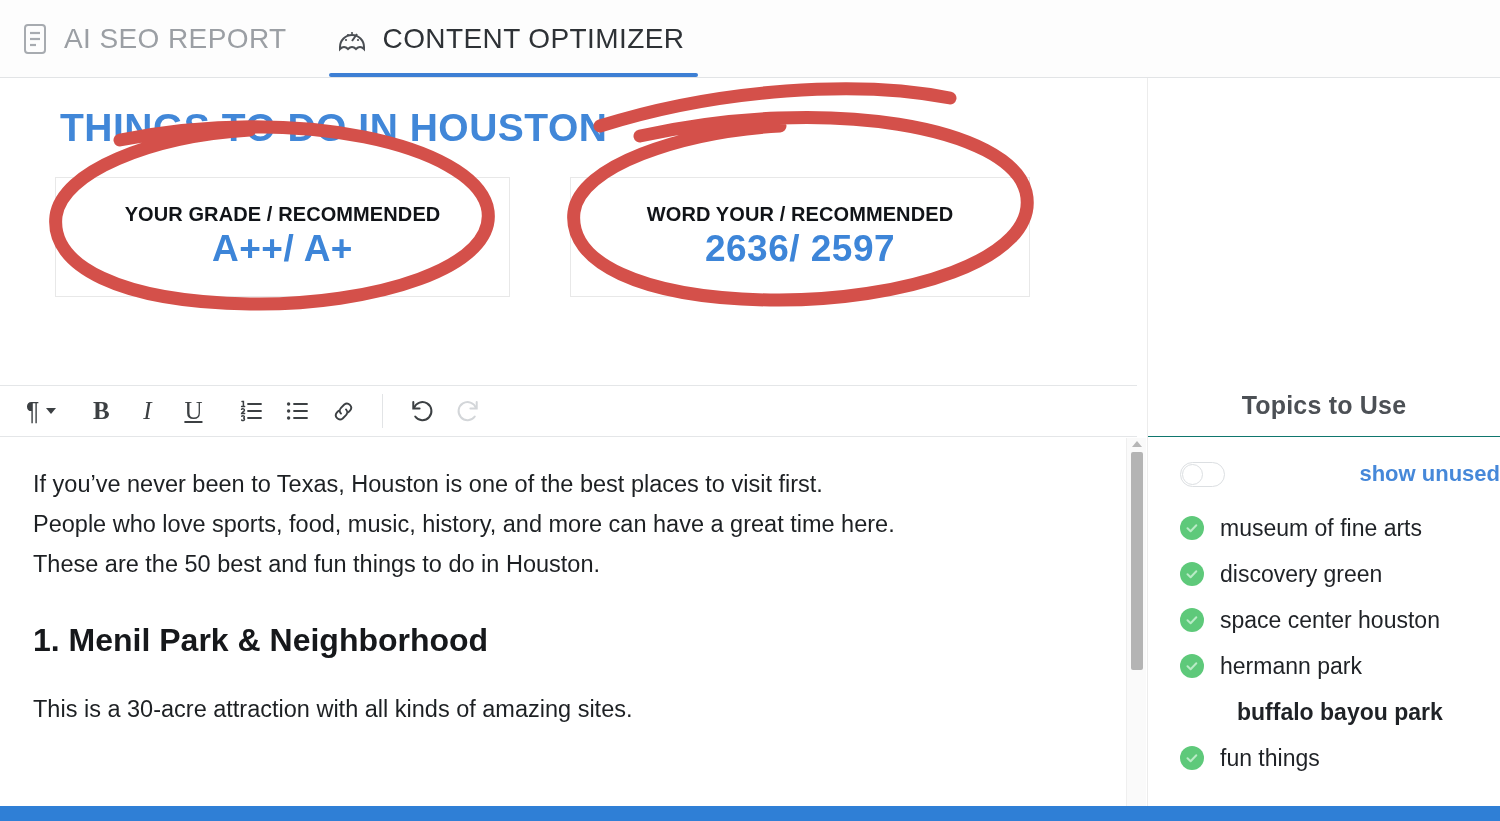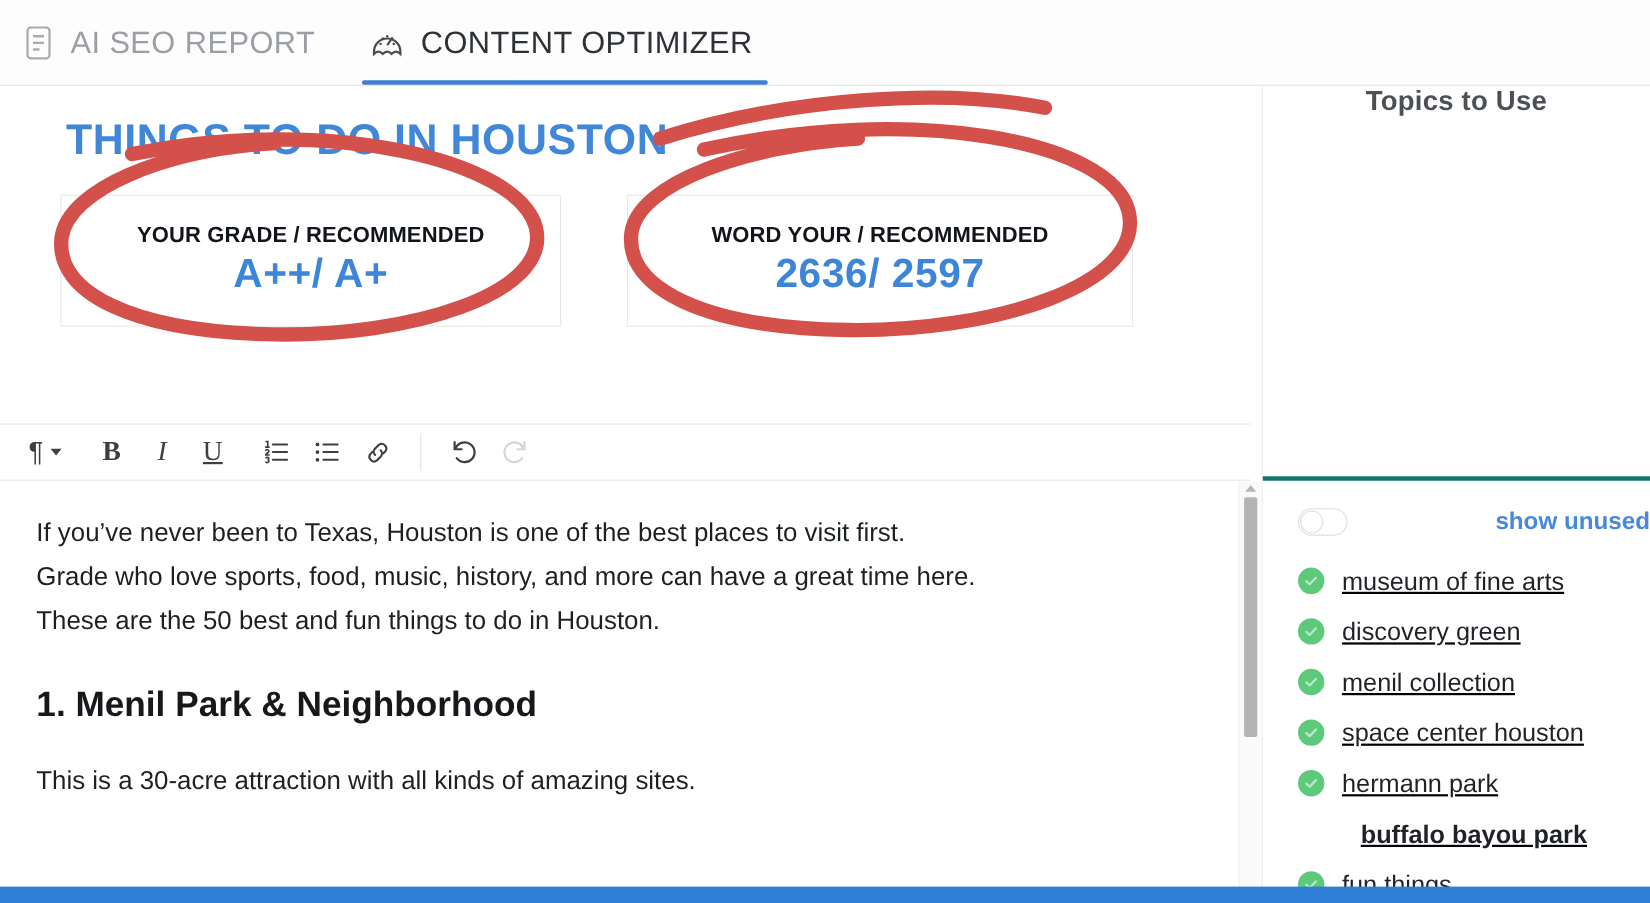--- a/index.html
+++ b/index.html
@@ -226,23 +226,24 @@
     position: absolute;
     left: 1147px; top: 78px;
     width: 353px;
     height: 728px;
     background: #fff;
     border-left: 1px solid #ececec;
   }
   .panel-head {
     height: 359px;
     display: flex;
+    align-items: flex-end;
     justify-content: center;
     padding-bottom: 16px;
-    border-bottom: 4px solid #0f766e;
+    border-bottom: 1px solid #0f766e;
   }
   .panel-title {
     font-size: 25px;
     font-weight: 700;
     color: #4c5055;
     letter-spacing: 0.2px;
   }
   .panel-body { padding: 22px 0 0 32px; }
 
   .toggle-row {
@@ -276,21 +277,20 @@
     color: #4688d9;
     white-space: nowrap;
   }
 
   .topic {
     display: flex;
     align-items: center;
     gap: 16px;
     height: 46px;
     cursor: pointer;
-    text-decoration: underline;
   }
   .check {
     width: 24px; height: 24px;
     border-radius: 50%;
     background: #5ec97a;
     display: flex;
     align-items: center;
     justify-content: center;
     flex: 0 0 24px;
   }
@@ -450,21 +450,21 @@
           <path d="M21 9 A9 9 0 1 0 19.8 17.5"></path>
           <path d="M21.7 3 L21.7 9.4 L15.4 9.4"></path>
         </svg>
       </span>
     </div>
 
   </div>
 
   <div class="doc">
     <p>If you’ve never been to Texas, Houston is one of the best places to visit first.</p>
-    <p>Grade who love sports, food, music, history, and more can have a great time here.</p>
+    <p>People who love sports, food, music, history, and more can have a great time here.</p>
     <p>These are the 50 best and fun things to do in Houston.</p>
     <h2>1. Menil Park &amp; Neighborhood</h2>
     <p>This is a 30-acre attraction with all kinds of amazing sites.</p>
   </div>
 
   <div class="scrollbar">
     <span class="sb-arrow"></span>
     <span class="sb-thumb"></span>
   </div>
 
@@ -494,62 +494,54 @@
 
       <div class="topic">
         <span class="check">
           <svg width="14" height="14" viewBox="0 0 14 14" fill="none" stroke="#b9ebc6" stroke-width="2" stroke-linecap="round" stroke-linejoin="round">
               <path d="M2.5 7.3 L5.6 10.2 L11.3 4.2"></path>
             </svg>
         </span>
         <span class="topic-label">discovery green</span>
       </div>
 
+
       <div class="topic">
         <span class="check">
           <svg width="14" height="14" viewBox="0 0 14 14" fill="none" stroke="#b9ebc6" stroke-width="2" stroke-linecap="round" stroke-linejoin="round">
               <path d="M2.5 7.3 L5.6 10.2 L11.3 4.2"></path>
             </svg>
         </span>
-        <span class="topic-label">menil collection</span>
+        <span class="topic-label">space center houston</span>
       </div>
 
       <div class="topic">
         <span class="check">
           <svg width="14" height="14" viewBox="0 0 14 14" fill="none" stroke="#b9ebc6" stroke-width="2" stroke-linecap="round" stroke-linejoin="round">
               <path d="M2.5 7.3 L5.6 10.2 L11.3 4.2"></path>
             </svg>
         </span>
-        <span class="topic-label">space center houston</span>
+        <span class="topic-label">hermann park</span>
+      </div>
+
+      <div class="topic unused">
+        <span class="check hidden">
+          <svg width="14" height="14" viewBox="0 0 14 14" fill="none" stroke="#b9ebc6" stroke-width="2" stroke-linecap="round" stroke-linejoin="round">
+              <path d="M2.5 7.3 L5.6 10.2 L11.3 4.2"></path>
+            </svg>
+        </span>
+        <span class="topic-label">buffalo bayou park</span>
       </div>
 
       <div class="topic">
         <span class="check">
           <svg width="14" height="14" viewBox="0 0 14 14" fill="none" stroke="#b9ebc6" stroke-width="2" stroke-linecap="round" stroke-linejoin="round">
               <path d="M2.5 7.3 L5.6 10.2 L11.3 4.2"></path>
             </svg>
         </span>
-        <span class="topic-label">hermann park</span>
-      </div>
-
-      <div class="topic unused">
-        <span class="check hidden">
-          <svg width="14" height="14" viewBox="0 0 14 14" fill="none" stroke="#b9ebc6" stroke-width="2" stroke-linecap="round" stroke-linejoin="round">
-              <path d="M2.5 7.3 L5.6 10.2 L11.3 4.2"></path>
-            </svg>
-        </span>
-        <span class="topic-label">buffalo bayou park</span>
-      </div>
-
-      <div class="topic">
-        <span class="check">
-          <svg width="14" height="14" viewBox="0 0 14 14" fill="none" stroke="#b9ebc6" stroke-width="2" stroke-linecap="round" stroke-linejoin="round">
-              <path d="M2.5 7.3 L5.6 10.2 L11.3 4.2"></path>
-            </svg>
-        </span>
         <span class="topic-label">fun things</span>
       </div>
 
     </div>
   </div>
 
   <div class="bottombar"></div>
 
 </div>
 

